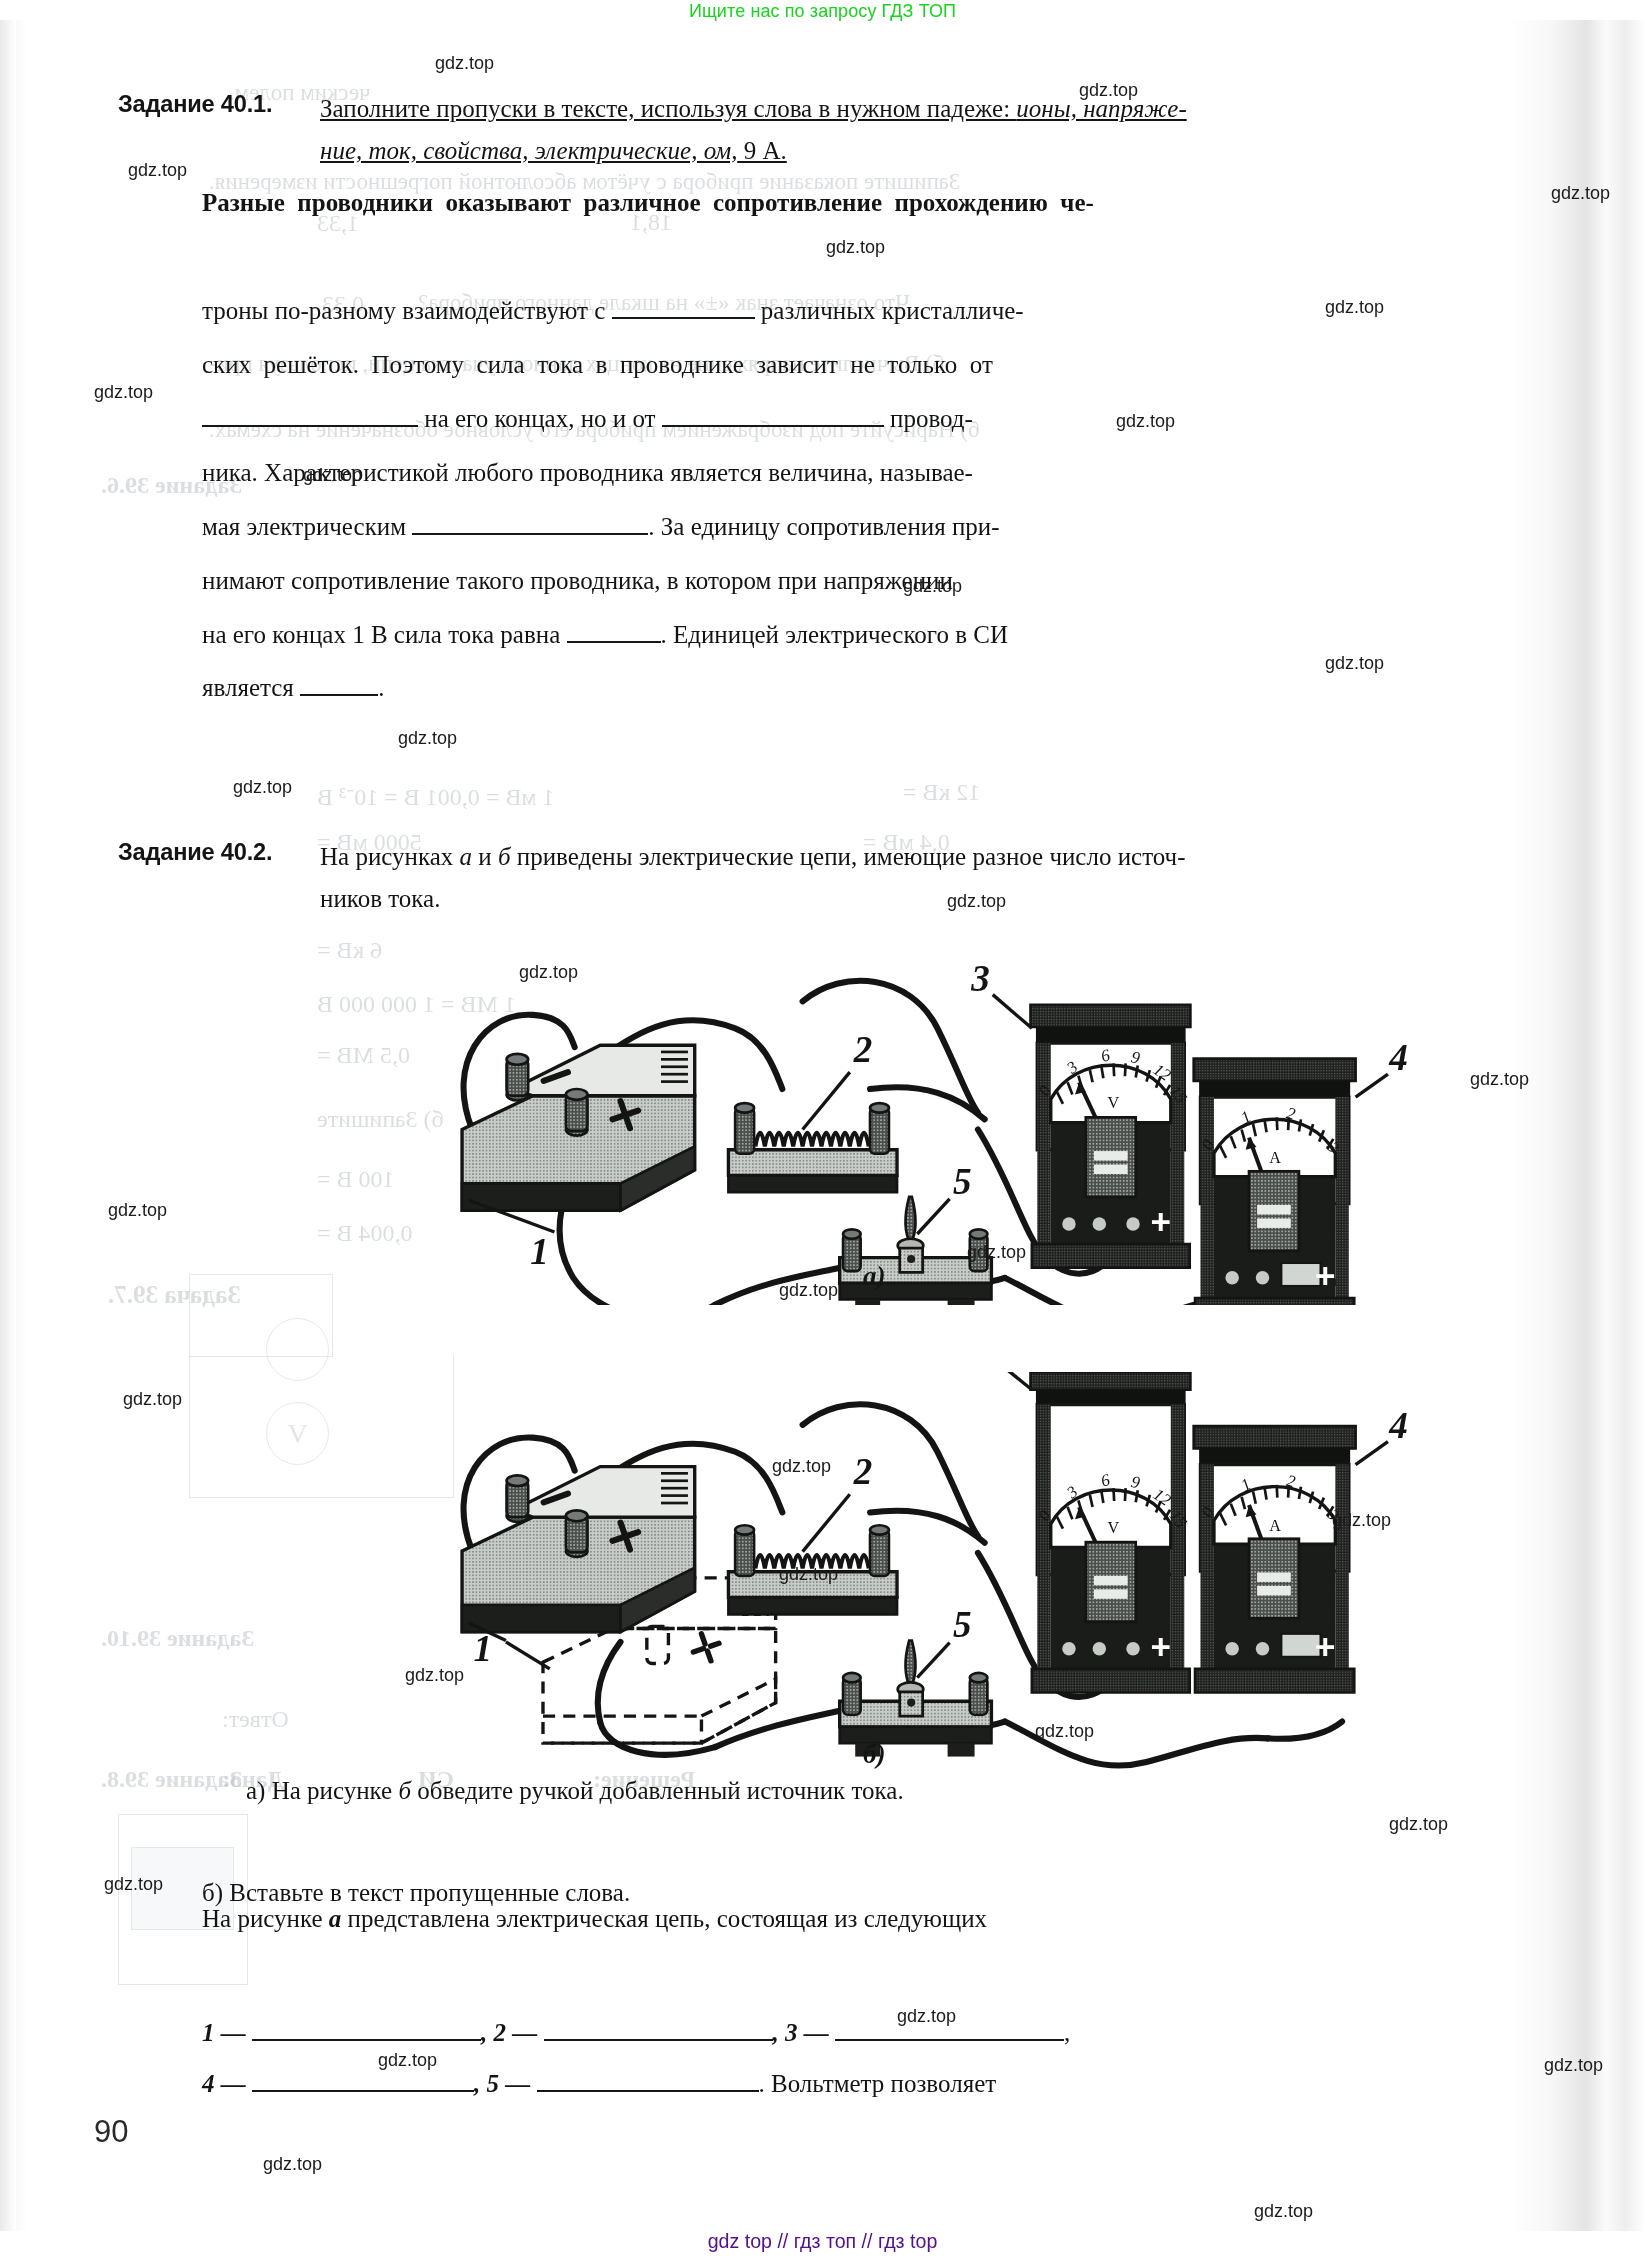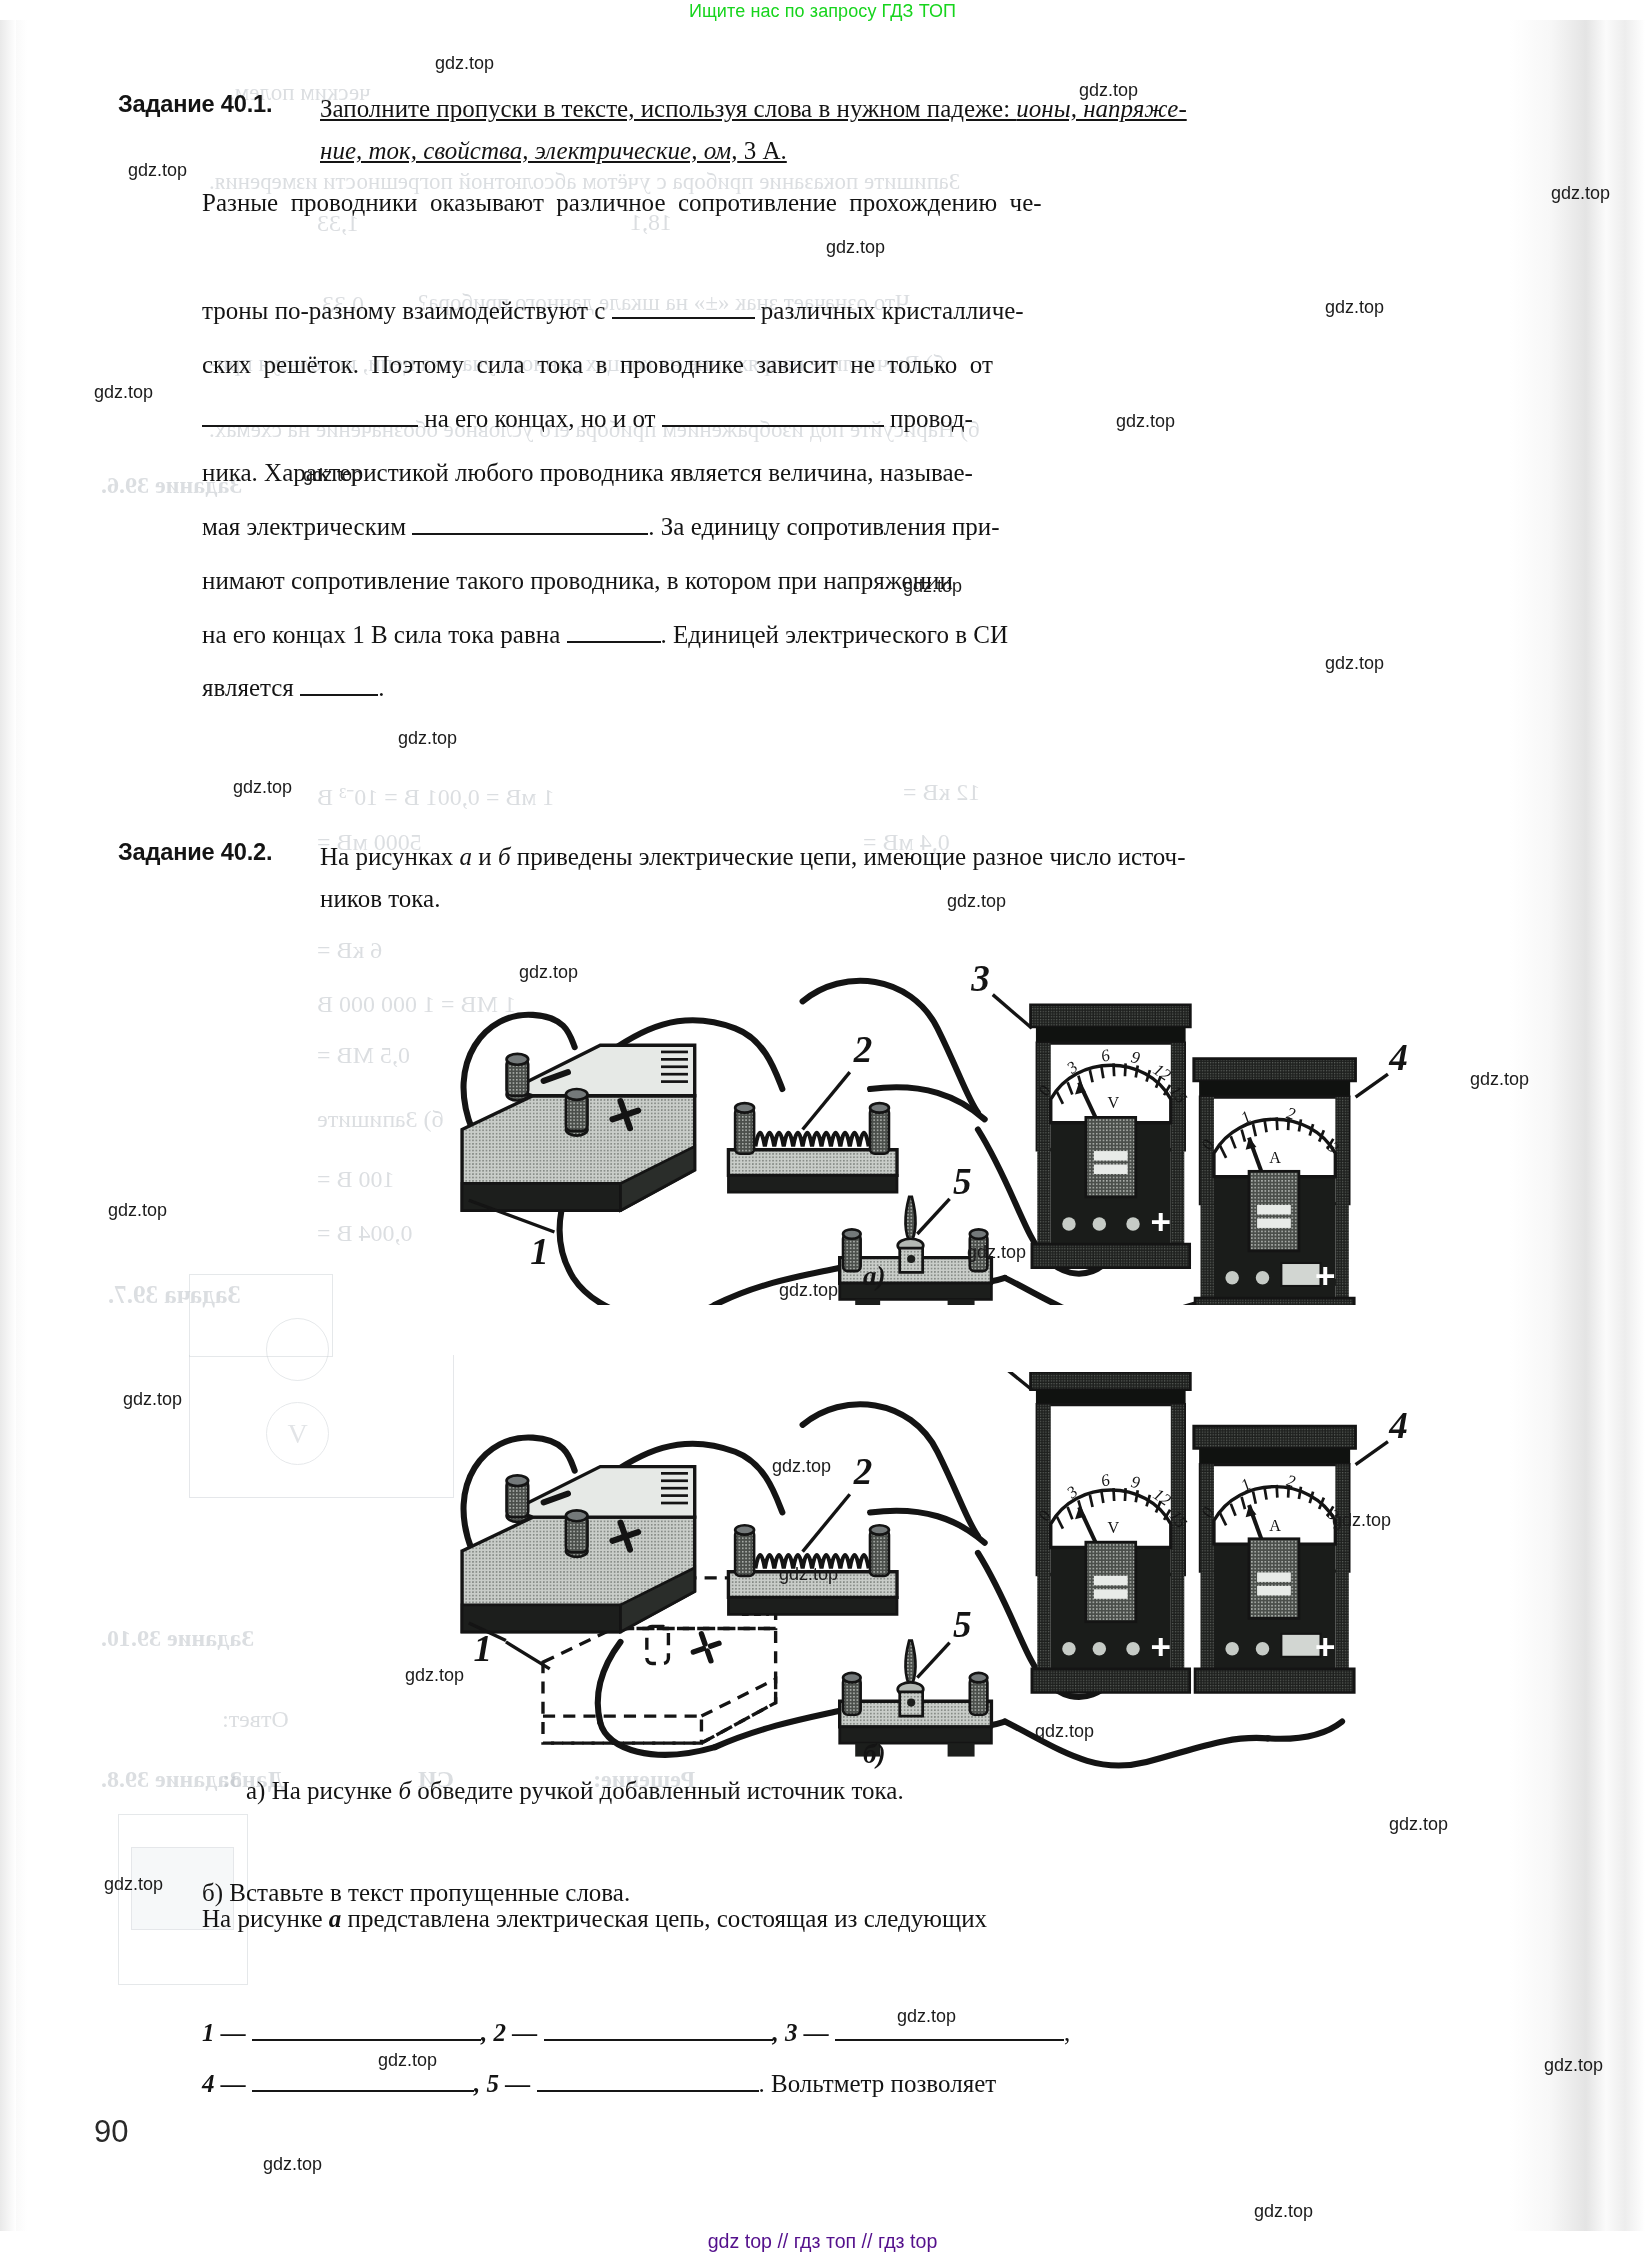--- a/index.html
+++ b/index.html
@@ -123,27 +123,27 @@
 <div class="content">
 
   <div class="task" style="left:118px;top:91px;width:1399px;">
     <div class="task-no">Задание 40.1.</div>
 
     <div class="lineblock" style="top:-2.7px;text-decoration:underline;">
       <div>
         <span>Заполните пропуски в тексте, используя слова в нужном падеже: </span><span class="ital">ионы, напряже-</span>
       </div>
       <div>
-        <span class="ital">ние, ток, свойства, электрические, ом,</span><span> 3 А.</span>
+        <span class="ital">ние, ток, свойства, электрические, ом,</span><span> 9 А.</span>
       </div>
     </div>
   </div>
 
   <div class="lineblock" style="top:182px;">
-    <div style="text-align:justify;">
+    <div style="text-align:justify;font-weight:bold;">
       Разные&nbsp; проводники&nbsp; оказывают&nbsp; различное&nbsp; сопротивление&nbsp; прохождению&nbsp; че-
     </div>
   </div>
 
 
   <div class="lineblock" style="top:290px;">
     <span>троны по-разному взаимодействуют с</span>
     <span class="blank" style="width:143px;"></span>
     <span>различных кристалличе-</span>
   </div>

